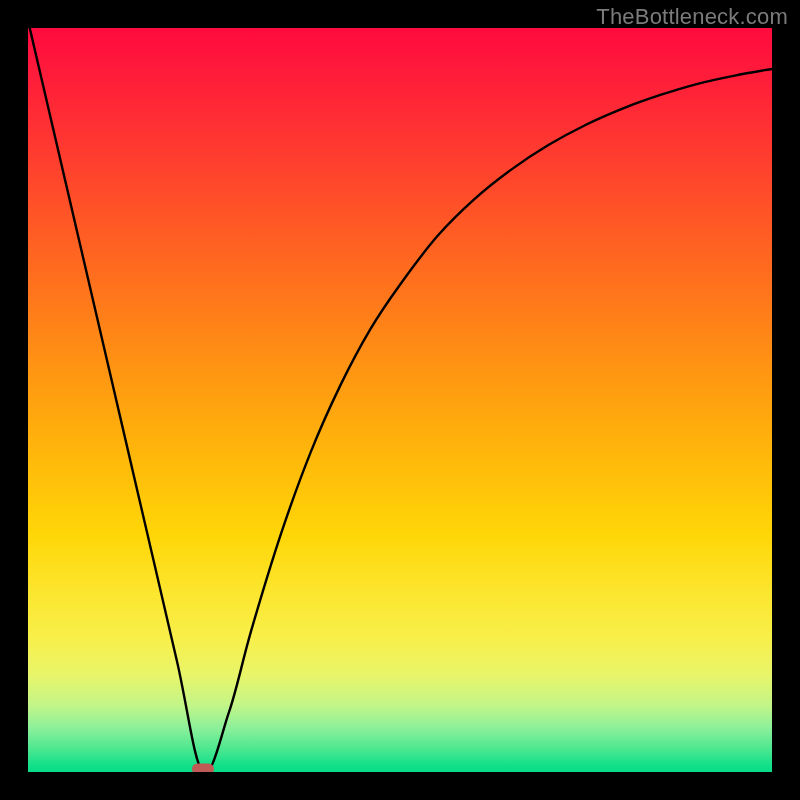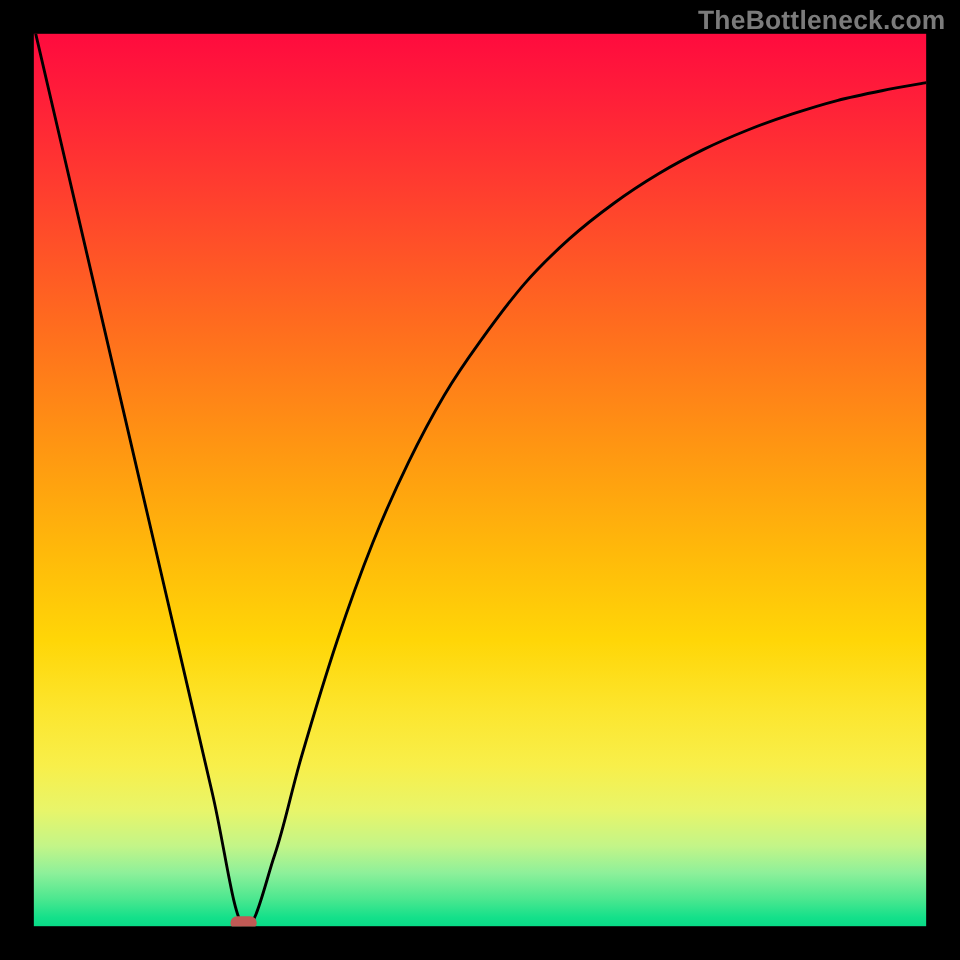--- a/index.html
+++ b/index.html
@@ -64,21 +64,20 @@
     transform: translate(-50%, -50%);
   }
   .watermark {
     position: absolute;
     top: 4px;
     right: 12px;
     color: #7b7b7b;
     font-size: 22px;
     letter-spacing: 0.2px;
     user-select: none;
-    font-weight: bold;
   }
 </style>
 </head>
 <body>
 
 <div class="frame">
 
   <div class="plot">
     <div class="gradient"></div>
 

